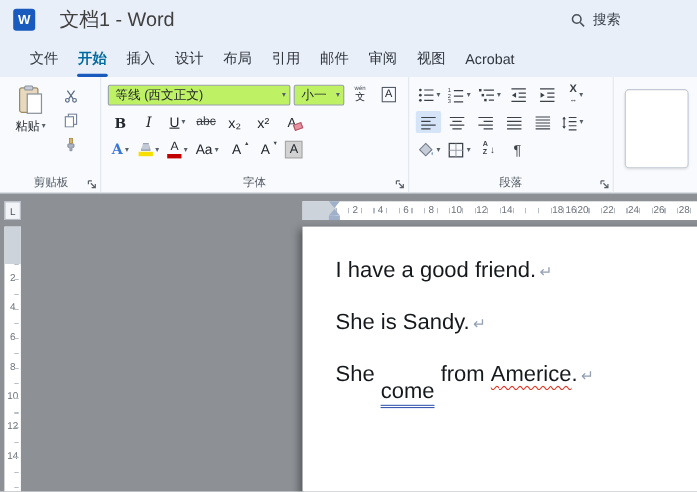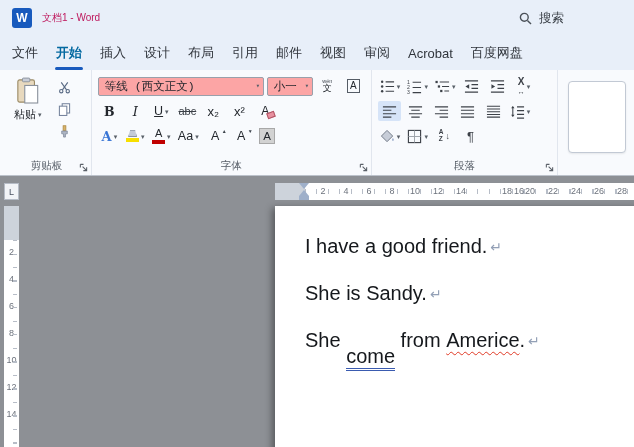--- a/index.html
+++ b/index.html
@@ -3,26 +3,26 @@
 <meta charset="utf-8">
 <style>
   html,body{margin:0;padding:0;background:#d0d0d0;}
   .app{position:relative;width:634px;height:447px;overflow:hidden;background:#e8eff9;
        font-family:"Liberation Sans",sans-serif;-webkit-font-smoothing:antialiased;}
 
   
   .titlebar{height:36px;display:flex;align-items:center;padding:0 12px;box-sizing:border-box;}
   .logo{width:20px;height:20px;border-radius:3px;background:#185abd;color:#fff;font-weight:700;
         font-size:12px;display:flex;align-items:center;justify-content:center;flex:0 0 auto;}
-  .doc-title{margin-left:10px;font-size:10px;color:#be185d;}
+  .doc-title{margin-left:22px;font-size:18px;color:#404040;}
   .search{margin-left:auto;margin-right:58px;display:flex;align-items:center;gap:7px;
           color:#3a4048;font-size:12.5px;}
 
   
-  .tabs{height:34px;display:flex;align-items:stretch;padding:0 3px;}
+  .tabs{height:34px;display:flex;align-items:stretch;padding:0 18px;}
   .tab{display:flex;align-items:center;padding:0 9px;font-size:13px;color:#30353c;position:relative;}
   .tab.selected{font-weight:700;color:#0369a1;}
   .tab.selected::after{content:"";position:absolute;left:8px;right:8px;bottom:0;height:3px;
         border-radius:2px;background:#185abd;}
 
   
   .ribbon{height:106px;background:#f8fafd;border-bottom:1px solid #bcc2cb;display:flex;
           padding:0 2px;box-sizing:border-box;}
   .group{position:relative;box-sizing:border-box;padding:5px 6px 18px 6px;display:flex;
          flex-direction:column;gap:3px;border-right:1px solid #e1e6ee;}
@@ -33,22 +33,22 @@
   .g-footer{position:absolute;left:0;right:0;bottom:2px;text-align:center;font-size:10.5px;color:#555c66;}
   .launcher{position:absolute;right:3px;bottom:3px;}
 
   .clip-body{display:flex;gap:6px;align-items:flex-start;}
   .paste{display:flex;flex-direction:column;align-items:center;gap:2px;padding:2px 6px;border-radius:3px;}
   .paste-lab{font-size:11px;color:#22262c;display:flex;align-items:center;gap:2px;justify-content:space-between;}
   .minicol{display:flex;flex-direction:column;gap:5px;padding-top:4px;}
   .minibtn{width:22px;height:17px;display:flex;align-items:center;justify-content:center;border-radius:2px;}
 
   .r-row{display:flex;align-items:center;gap:3px;height:22px;}
-  .combo{display:flex;align-items:center;border:1px solid #98a0ab;background:#fca5a5;border-radius:2px;
-         height:19px;box-sizing:border-box;font-size:11.5px;padding:0 3px 0 6px;color:#1f2329;font-family:Liberation Mono, monospace;}
+  .combo{display:flex;align-items:center;border:1px solid #98a0ab;background:#bef264;border-radius:2px;
+         height:19px;box-sizing:border-box;font-size:11.5px;padding:0 3px 0 6px;color:#1f2329;}
   .font-name{width:166px;}
   .font-size{width:46px;}
   .combo-val{overflow:hidden;white-space:nowrap;}
   .combo .chev{margin-left:auto;}
   .chev{font-size:7px;color:#596069;line-height:1;}
 
   .rb{min-width:19px;height:20px;display:flex;align-items:center;justify-content:center;gap:2px;
       font-size:12.5px;color:#23272d;border-radius:2px;padding:0 2px;position:relative;}
   .ico-b{font-family:"DejaVu Serif",serif;font-weight:700;}
   .ico-i{font-family:"DejaVu Serif",serif;font-style:italic;font-size:13px;}
@@ -133,24 +133,23 @@
   </header>
 
   <nav class="tabs">
       <div class="tab">文件</div>
       <div class="tab selected">开始</div>
       <div class="tab">插入</div>
       <div class="tab">设计</div>
       <div class="tab">布局</div>
       <div class="tab">引用</div>
       <div class="tab">邮件</div>
+      <div class="tab">审阅</div>
       <div class="tab">视图</div>
-      <div class="tab">审阅</div>
       <div class="tab">Acrobat</div>
-      <div class="tab">百度网盘</div>
     </nav>
 
   <div class="ribbon">
 
     <section class="group g-clip">
       <div class="clip-body">
         <div class="paste">
           <svg width="24" height="28" viewBox="0 0 26 30">
             <rect x="2" y="3" width="18" height="24" rx="2" fill="#e8d9be" stroke="#9a8a64" stroke-width="1.2"></rect>
             <rect x="7" y="1" width="8" height="4" rx="1" fill="#c8cdd8" stroke="#8a919c" stroke-width="1"></rect>

